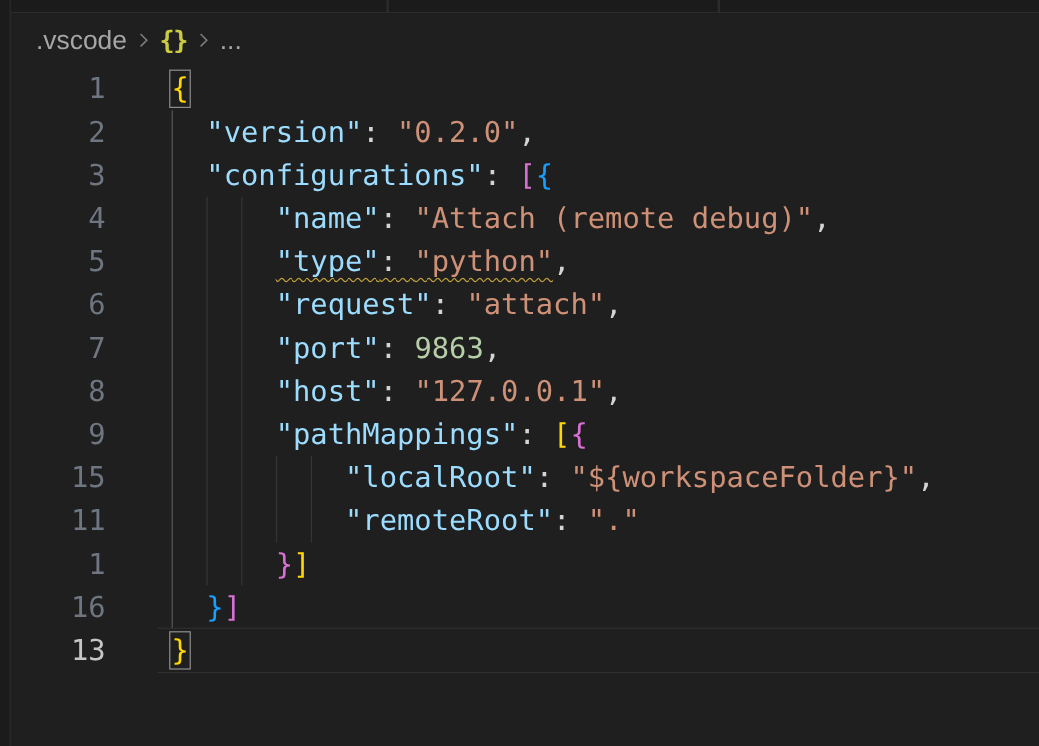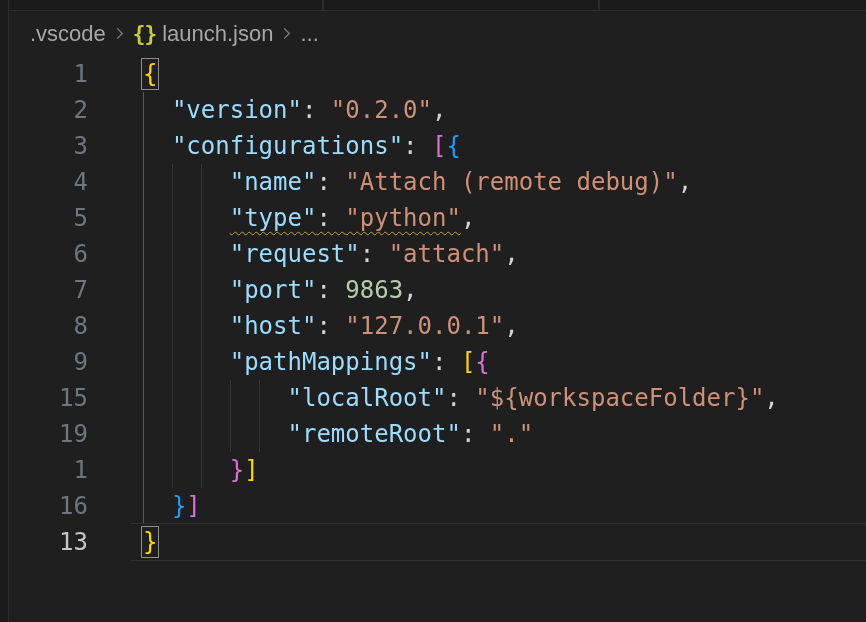--- a/index.html
+++ b/index.html
@@ -69,21 +69,20 @@
       <span class="crumb">
         <span>.vscode</span>
       </span>
       <span class="chev">
         <svg width="15" height="15" viewBox="0 0 16 16">
             <path d="M5.5 2.5 L11 8 L5.5 13.5" stroke="currentColor" stroke-width="1.4" fill="none"></path>
           </svg>
       </span>
       <span class="crumb">
         <span class="json-icon">{}</span>
-        <span>launch.json</span>
       </span>
       <span class="chev">
         <svg width="15" height="15" viewBox="0 0 16 16">
             <path d="M5.5 2.5 L11 8 L5.5 13.5" stroke="currentColor" stroke-width="1.4" fill="none"></path>
           </svg>
       </span>
       <span class="crumb">
         <span>...</span>
       </span>
     </div>
@@ -103,21 +102,21 @@
           <div class="line"><span class="ln">1</span><span class="src"><span class="tok-b1 mbox">{</span></span></div>
           <div class="line"><span class="ln">2</span><span class="src">  <span class="tok-k">"version"</span><span class="tok-p">: </span><span class="tok-s">"0.2.0"</span><span class="tok-p">,</span></span></div>
           <div class="line"><span class="ln">3</span><span class="src">  <span class="tok-k">"configurations"</span><span class="tok-p">: </span><span class="tok-b2">[</span><span class="tok-b3">{</span></span></div>
           <div class="line"><span class="ln">4</span><span class="src">      <span class="tok-k">"name"</span><span class="tok-p">: </span><span class="tok-s">"Attach (remote debug)"</span><span class="tok-p">,</span></span></div>
           <div class="line"><span class="ln">5</span><span class="src">      <span class="sq"><span class="tok-k">"type"</span><span class="tok-p">: </span><span class="tok-s">"python"</span></span><span class="tok-p">,</span></span></div>
           <div class="line"><span class="ln">6</span><span class="src">      <span class="tok-k">"request"</span><span class="tok-p">: </span><span class="tok-s">"attach"</span><span class="tok-p">,</span></span></div>
           <div class="line"><span class="ln">7</span><span class="src">      <span class="tok-k">"port"</span><span class="tok-p">: </span><span class="tok-n">9863</span><span class="tok-p">,</span></span></div>
           <div class="line"><span class="ln">8</span><span class="src">      <span class="tok-k">"host"</span><span class="tok-p">: </span><span class="tok-s">"127.0.0.1"</span><span class="tok-p">,</span></span></div>
           <div class="line"><span class="ln">9</span><span class="src">      <span class="tok-k">"pathMappings"</span><span class="tok-p">: </span><span class="tok-b1">[</span><span class="tok-b2">{</span></span></div>
           <div class="line"><span class="ln">15</span><span class="src">          <span class="tok-k">"localRoot"</span><span class="tok-p">: </span><span class="tok-s">"${workspaceFolder}"</span><span class="tok-p">,</span></span></div>
-          <div class="line"><span class="ln">19</span><span class="src">          <span class="tok-k">"remoteRoot"</span><span class="tok-p">: </span><span class="tok-s">"."</span></span></div>
+          <div class="line"><span class="ln">11</span><span class="src">          <span class="tok-k">"remoteRoot"</span><span class="tok-p">: </span><span class="tok-s">"."</span></span></div>
           <div class="line"><span class="ln">1</span><span class="src">      <span class="tok-b2">}</span><span class="tok-b1">]</span></span></div>
           <div class="line"><span class="ln">16</span><span class="src">  <span class="tok-b3">}</span><span class="tok-b2">]</span></span></div>
           <div class="line active"><span class="ln">13</span><span class="src"><span class="tok-b1 mbox">}</span></span></div>
         </div>
     </div>
 
   </div>
 </div>
 
 </body></html>

